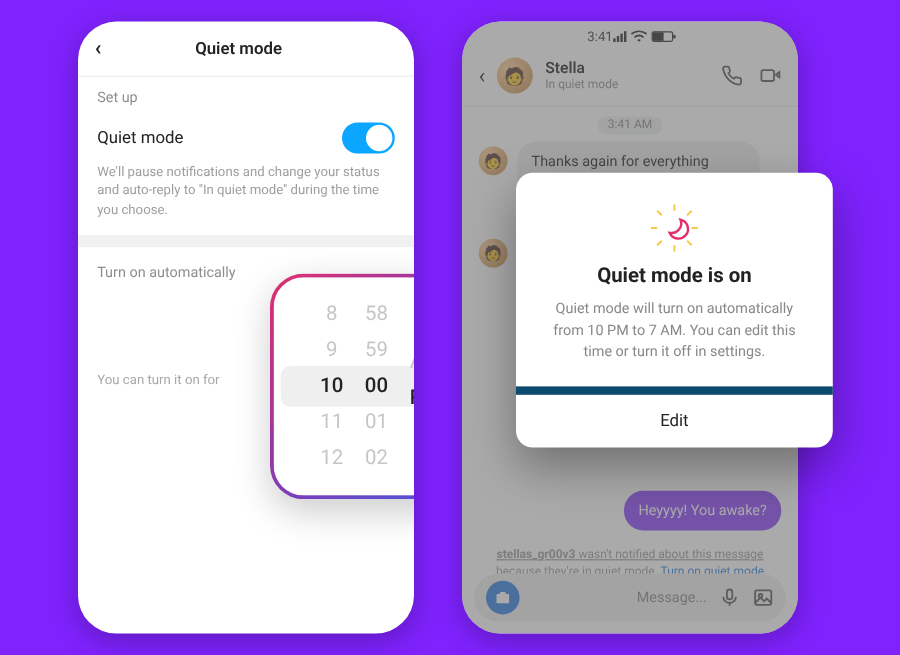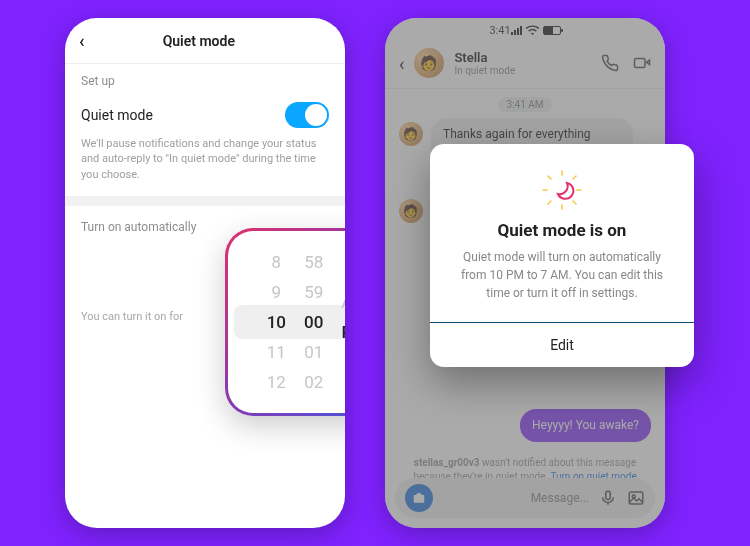--- a/index.html
+++ b/index.html
@@ -47,35 +47,35 @@
   .cstatus{font-size:10px;color:#8e8e8e;}
   .cicons{display:flex;gap:14px;font-size:16px;color:#222;}
   .chip{display:block;margin:8px auto 6px auto;background:#eeeff0;font-size:10px;color:#888;padding:2px 8px;border-radius:10px;width:fit-content;}
   .bubble{max-width:72%;padding:8px 12px;border-radius:16px;font-size:12px;line-height:1.35;}
   .in{background:#efefef;color:#222;margin:4px 0 4px 46px;position:relative;}
   .out{background:#8a3ffc;color:#fff;margin:4px 14px 4px auto;display:block;width:fit-content;}
   .mini-av{position:absolute;left:-32px;top:4px;width:24px;height:24px;border-radius:50%;background:radial-gradient(circle at 30% 30%,#ffd39a,#c58a4a);font-size:12px;display:flex;align-items:center;justify-content:center;}
   .react{position:absolute;left:4px;bottom:-12px;font-size:12px;}
   .media{width:170px;height:110px;border-radius:14px;background:linear-gradient(135deg,#c8cfd5,#6c7780);margin:14px 0 0 46px;position:relative;}
   .media .mini-av{left:-32px;top:0;}
-  .quiet-note{font-size:10px;color:#9a9a9a;text-align:center;padding:10px 22px;line-height:1.4;}
+  .quiet-note{font-size:10px;color:#9a9a9a;text-align:center;padding:10px 22px;line-height:1.4;text-decoration:underline;}
   .quiet-note .link{color:#2a7de1;cursor:pointer;}
   .composer{position:absolute;left:10px;right:10px;bottom:10px;height:40px;background:#efefef;border-radius:22px;display:flex;align-items:center;gap:10px;padding:0 10px;}
   .cam{width:28px;height:28px;border-radius:50%;background:#2a7de1;display:flex;align-items:center;justify-content:center;cursor:pointer;}
   .cam svg{width:14px;height:14px;fill:#fff;}
   .msg{flex:1;font-size:12px;color:#888;text-align:right;}
   .cicon{width:18px;height:18px;cursor:pointer;stroke:#555;fill:none;stroke-width:2;}
   
   .dim{position:absolute;inset:0;background:rgba(100,100,100,.55);}
   
   .modal{position:absolute;left:430px;top:144px;width:264px;background:#fff;border-radius:14px;box-shadow:0 16px 40px rgba(0,0,0,.35);display:flex;flex-direction:column;align-items:center;padding:26px 0 0 0;z-index:5;}
   .moon{width:40px;height:40px;display:flex;align-items:center;justify-content:center;margin-bottom:10px;}
   .modal h3{font-size:17px;font-weight:700;color:#222;margin-bottom:8px;}
   .modal p{font-size:12px;color:#888;text-align:center;line-height:1.5;padding:0 22px 20px 22px;}
-  .mbtn{width:100%;text-align:center;padding:14px 0;font-size:14px;color:#222;border-top:1px solid #0c4a6e;cursor:pointer;}
+  .mbtn{width:100%;text-align:center;padding:14px 0;font-size:14px;color:#222;border-top:7px solid #0c4a6e;cursor:pointer;}
   .reply-label{font-size:10px;color:#9a9a9a;margin:8px 0 2px 46px;}
 </style>
 </head>
 <body>
 
 <div class="phone phone-left">
   <div class="titlebar">
     <div class="back">‹</div>
     <div class="title">Quiet mode</div>
   </div>

